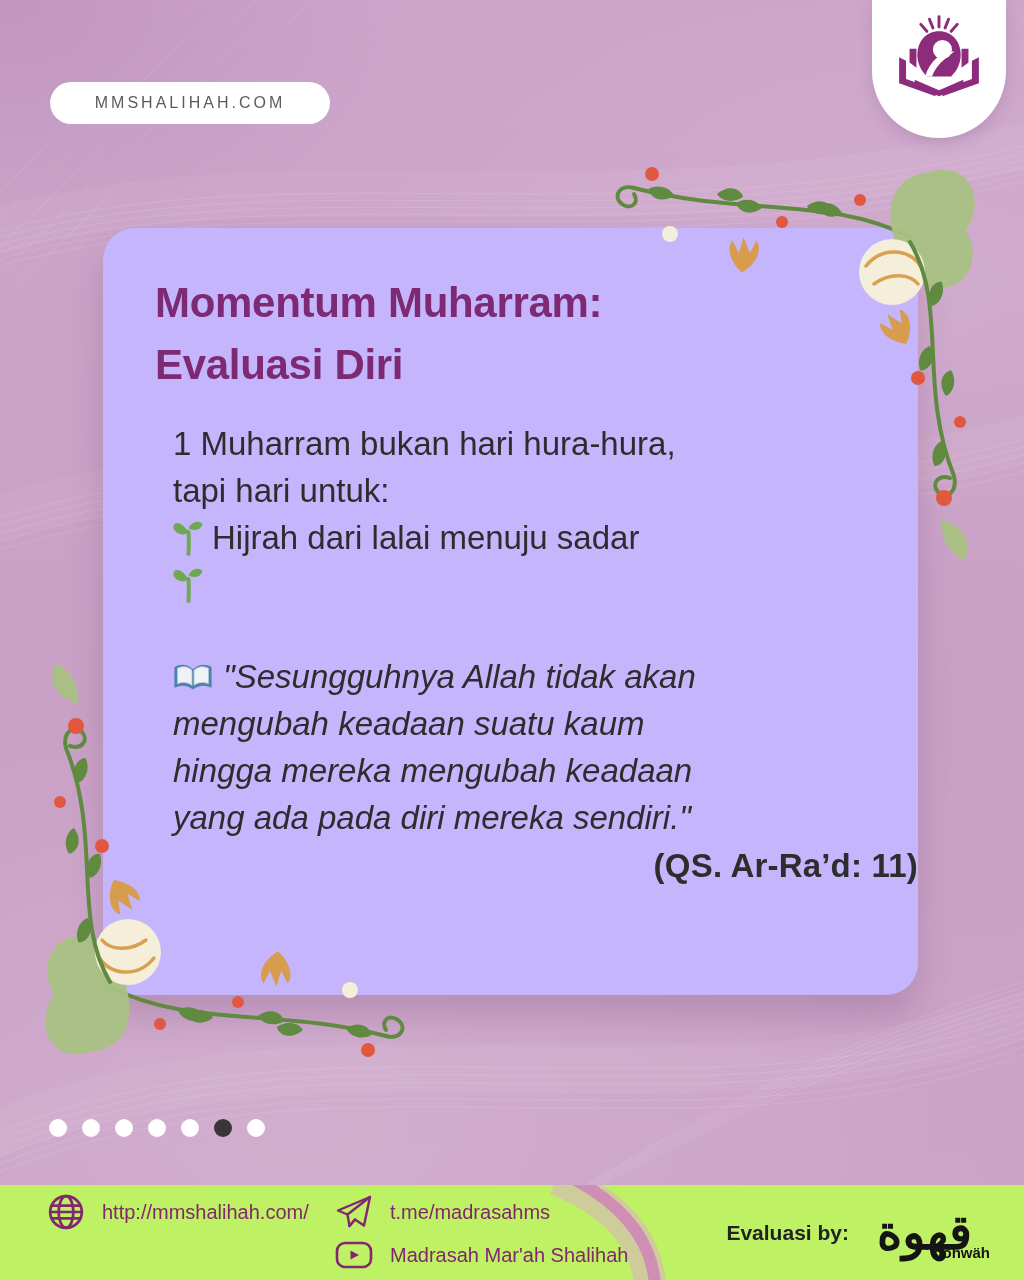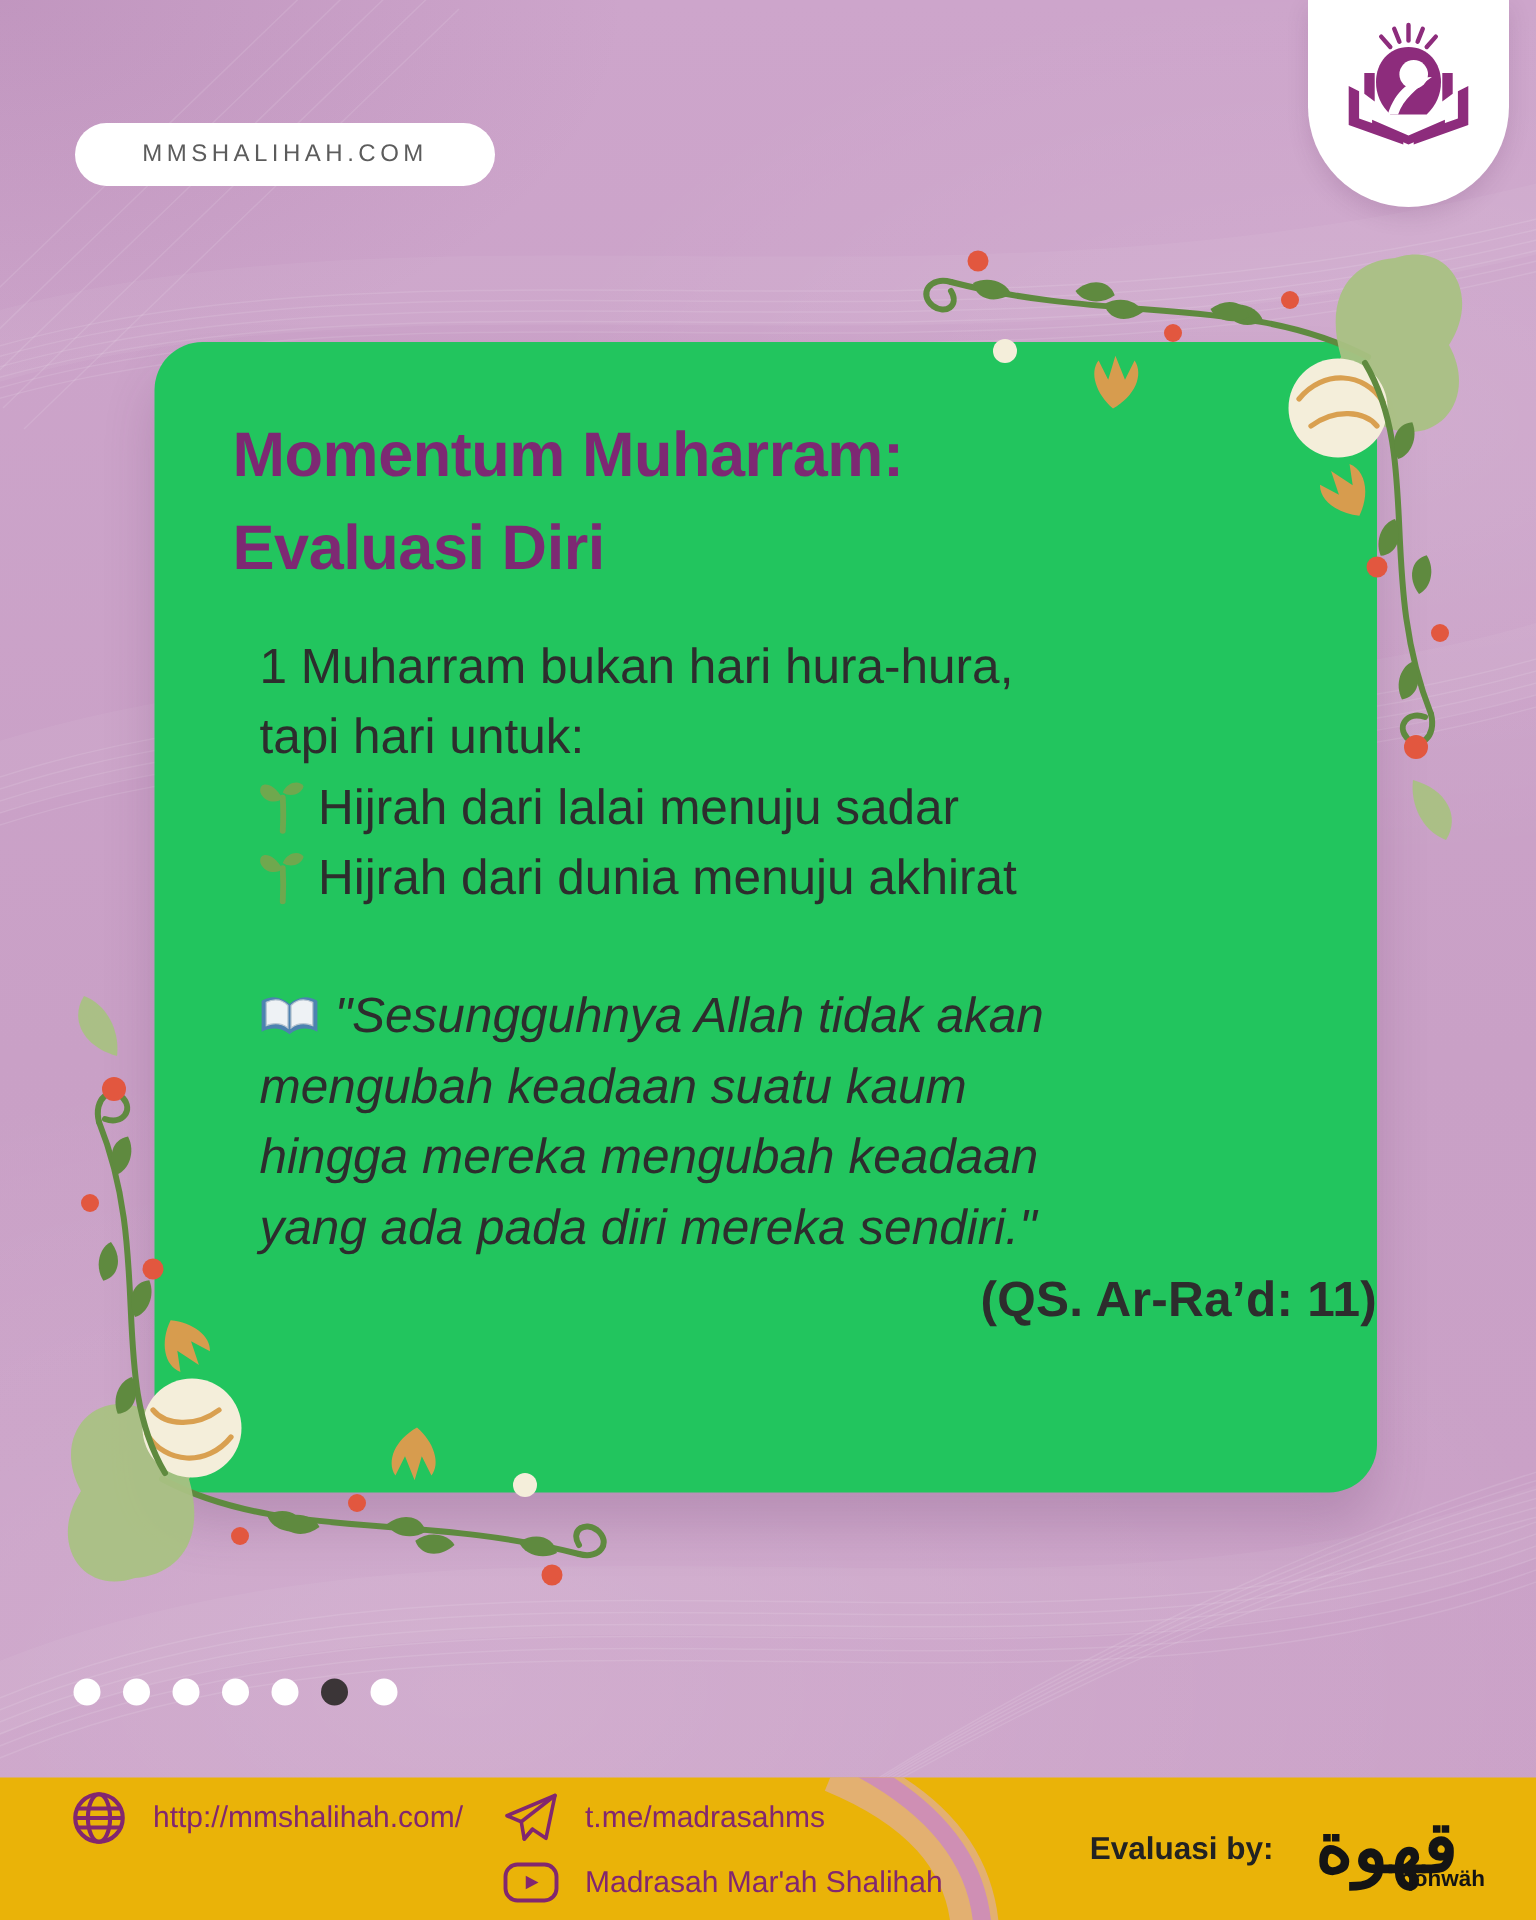--- a/index.html
+++ b/index.html
@@ -31,21 +31,21 @@
     position:absolute;left:872px;top:0;width:134px;height:138px;z-index:3;
     background:#ffffff;border-radius:0 0 67px 67px;
     display:flex;align-items:flex-start;justify-content:center;
     box-shadow:0 6px 14px rgba(90,40,90,0.15);
   }
   .brand-badge svg{margin-top:10px;}
 
   
   .card{
     position:absolute;left:103px;top:228px;width:815px;height:767px;z-index:1;
-    background:#22c55e;border-radius:32px;
+    background:#c4b5fd;border-radius:32px;
     box-shadow:0 22px 34px rgba(96,44,96,0.20);
   }
   .title{margin:44px 0 0 52px;}
   .title span{
     display:block;font-size:42px;line-height:62px;font-weight:800;
     color:#7d2973;letter-spacing:-0.3px;
   }
   .body-block{margin:24px 0 0 70px;color:#2d2d2d;font-size:33px;line-height:47px;}
   .line{margin:0;}
   .bullet{display:flex;align-items:center;gap:8px;height:47px;}
@@ -66,21 +66,21 @@
   .roseLine{stroke:#d9a050;stroke-width:3.5;fill:none;stroke-linecap:round;}
 
   
   .dots{position:absolute;left:49px;top:1119px;z-index:3;display:flex;gap:15px;}
   .dot{width:18px;height:18px;border-radius:50%;background:#ffffff;display:inline-block;}
   .dot.active{background:#3b3537;}
 
   
   .footer{
     position:absolute;left:0;top:1185px;width:1024px;height:95px;z-index:3;
-    background:#eab308;
+    background:#bef264;
   }
   .footer svg.ribbon{position:absolute;left:0;top:0;}
   .f-col{position:absolute;top:9px;display:flex;flex-direction:column;gap:7px;}
   .f-col1{left:46px;}
   .f-col2{left:334px;}
   .f-row{display:flex;align-items:center;gap:16px;height:36px;color:#82276f;}
   .f-ic{display:flex;align-items:center;justify-content:center;width:40px;}
   .f-tx{font-size:20px;font-weight:500;color:#82276f;white-space:nowrap;}
   .f-sponsor{
     position:absolute;right:42px;top:0;height:95px;
@@ -183,21 +183,20 @@
         <path fill="#6fa84e" d="M15,9 C18,2 26,1 28.5,5 C27,11 19,12 15,9 Z"></path>
       </svg>
       <span>Hijrah dari lalai menuju sadar</span>
     </div>
     <div class="bullet">
       <svg width="31" height="37" viewBox="0 0 30 36">
         <path d="M15,12.5 C15.4,19 15.4,27 15,34" stroke="#6fa84e" stroke-width="3.8" fill="none" stroke-linecap="round"></path>
         <path fill="#6fa84e" d="M15,13 C8,1 -1,2 0.5,9 C3,15.5 11,16.5 15,13 Z"></path>
         <path fill="#6fa84e" d="M15,9 C18,2 26,1 28.5,5 C27,11 19,12 15,9 Z"></path>
       </svg>
-      <span>Hijrah dari dunia menuju akhirat</span>
     </div>
 
     <div class="quote">
       <p class="line qfirst">
         <svg width="40" height="31" viewBox="0 0 38 30">
           <path fill="#4d82b0" d="M1,6 C7,2.5 13,3 19,8 C25,3 31,2.5 37,6 L37,26 C31,23 25,23 19,27.5 C13,23 7,23 1,26 Z"></path>
           <path fill="#eef2f5" stroke="#b9c6d1" stroke-width="0.8" d="M4,7 C9,4.5 14,5 18,9 L18,23.5 C14,20.5 9,20 4,22 Z"></path>
           <path fill="#eef2f5" stroke="#b9c6d1" stroke-width="0.8" d="M34,7 C29,4.5 24,5 20,9 L20,23.5 C24,20.5 29,20 34,22 Z"></path>
         </svg>
         <span class="qi">"Sesungguhnya Allah tidak akan</span>

